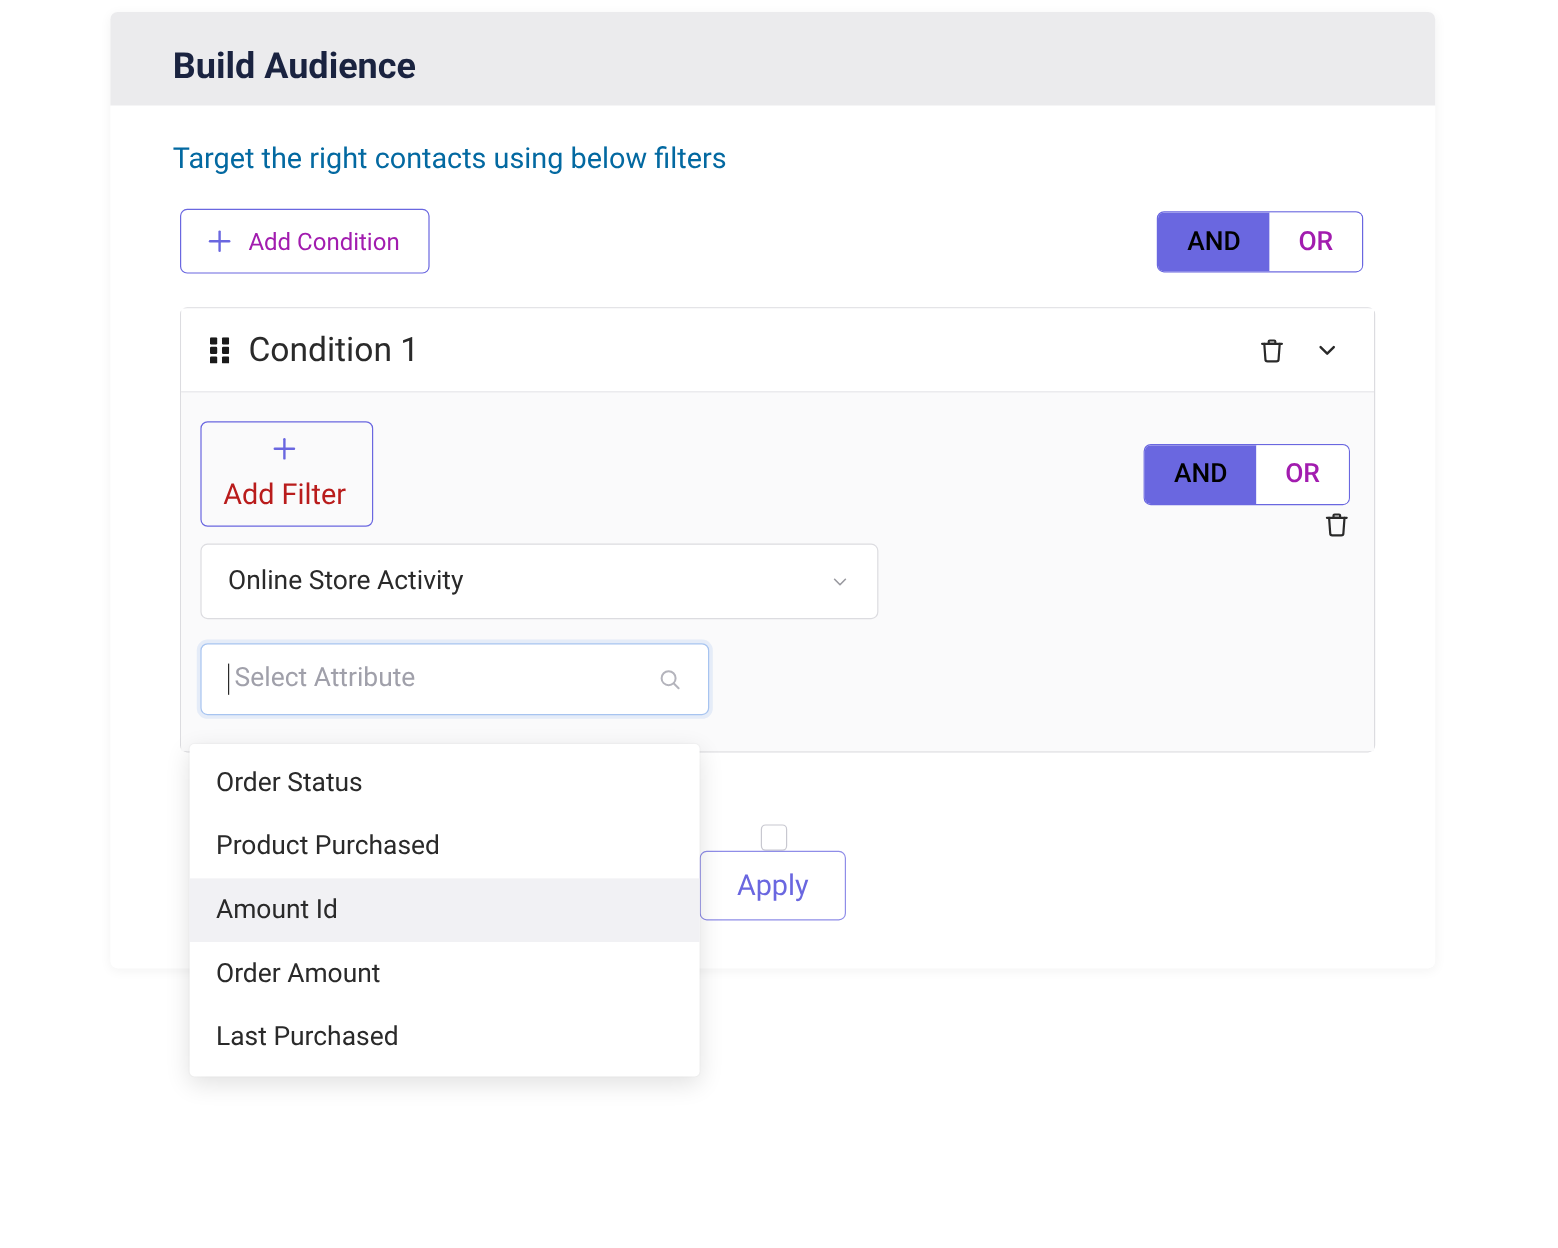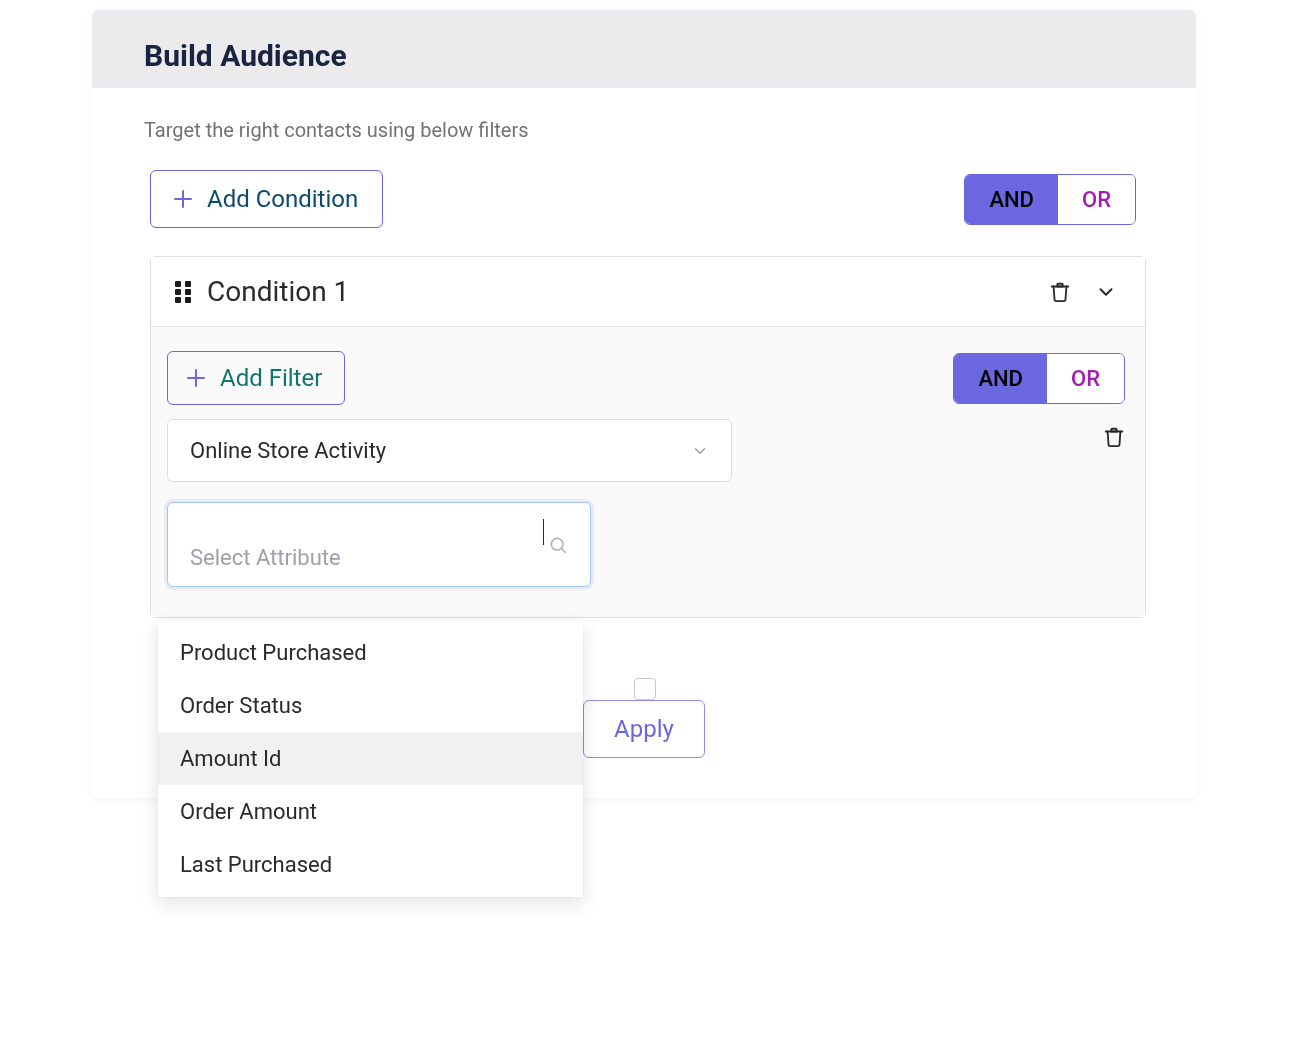--- a/index.html
+++ b/index.html
@@ -29,39 +29,39 @@
     background: #ebebed;
     padding: 28px 48px 15px 52px;
     border-radius: 6px 6px 0 0;
   }
   .header-title {
     font-size: 30px;
     font-weight: 700;
     color: #1a2340;
   }
   .subtitle {
-    color: #737373;
-    font-size: 20px;
+    color: #0369a1;
+    font-size: 24px;
     padding: 30px 48px 0px 52px;
   }
   .row-1 {
     display: flex;
     align-items: center;
     justify-content: space-between;
     padding: 28px 60px 28px 58px;
   }
   .add-condition-btn {
     display: inline-flex;
     align-items: center;
     gap: 14px;
     border: 1.5px solid #6a67e0;
     border-radius: 6px;
     padding: 14px 24px 14px 22px;
-    color: #0c4a6e;
-    font-size: 24px;
+    color: #a21caf;
+    font-size: 20px;
     background: #ffffff;
     cursor: pointer;
   }
   .plus-icon {
     display: inline-flex;
     align-items: center;
     justify-content: center;
   }
   .toggle-group {
     display: inline-flex;
@@ -137,24 +137,25 @@
     justify-content: space-between;
     padding-bottom: 10px;
   }
   .add-filter-btn {
     display: inline-flex;
     align-items: center;
     gap: 14px;
     border: 1.5px solid #6a67e0;
     border-radius: 6px;
     padding: 12px 22px 12px 18px;
-    color: #0f766e;
+    color: #b91c1c;
     font-size: 24px;
     background: #fafafb;
     cursor: pointer;
+    flex-direction: column;
   }
   .field-select {
     display: flex;
     align-items: center;
     justify-content: space-between;
     background: #ffffff;
     border: 1px solid #dcdce0;
     border-radius: 6px;
     padding: 18px 22px;
     width: 565px;
@@ -340,21 +341,21 @@
       <div class="field-select">
         <span class="field-select-label">Online Store Activity</span>
         <span class="chevron-small">
           <svg width="18" height="18" viewBox="0 0 24 24" fill="none" stroke="#9a9aa0" stroke-width="1.8" stroke-linecap="round" stroke-linejoin="round">
             <polyline points="6 9 12 15 18 9"></polyline>
           </svg>
         </span>
       </div>
 
       <div class="attribute-search">
-        <div style="display:flex;align-items:flex-end;width:100%;flex-direction:column;">
+        <div style="display:flex;align-items:flex-start;width:100%;">
           <span class="caret"></span>
           <input type="text" placeholder="Select Attribute" value="" style="">
         </div>
         <span class="search-icon">
           <svg width="20" height="20" viewBox="0 0 24 24" fill="none" stroke="#b4b4bc" stroke-width="2" stroke-linecap="round" stroke-linejoin="round">
             <circle cx="11" cy="11" r="7"></circle>
             <line x1="21" y1="21" x2="16.5" y2="16.5"></line>
           </svg>
         </span>
       </div>
@@ -370,18 +371,18 @@
   </div>
 
   <div class="footer-row">
     <div class="checkbox"></div>
     <button class="apply-btn">Apply</button>
   </div>
 
 </div>
 
 <div class="dropdown-menu">
+  <div class="dropdown-item">Order Status</div>
   <div class="dropdown-item">Product Purchased</div>
-  <div class="dropdown-item">Order Status</div>
   <div class="dropdown-item hover">Amount Id</div>
   <div class="dropdown-item">Order Amount</div>
   <div class="dropdown-item">Last Purchased</div>
 </div>
 
 </body></html>

